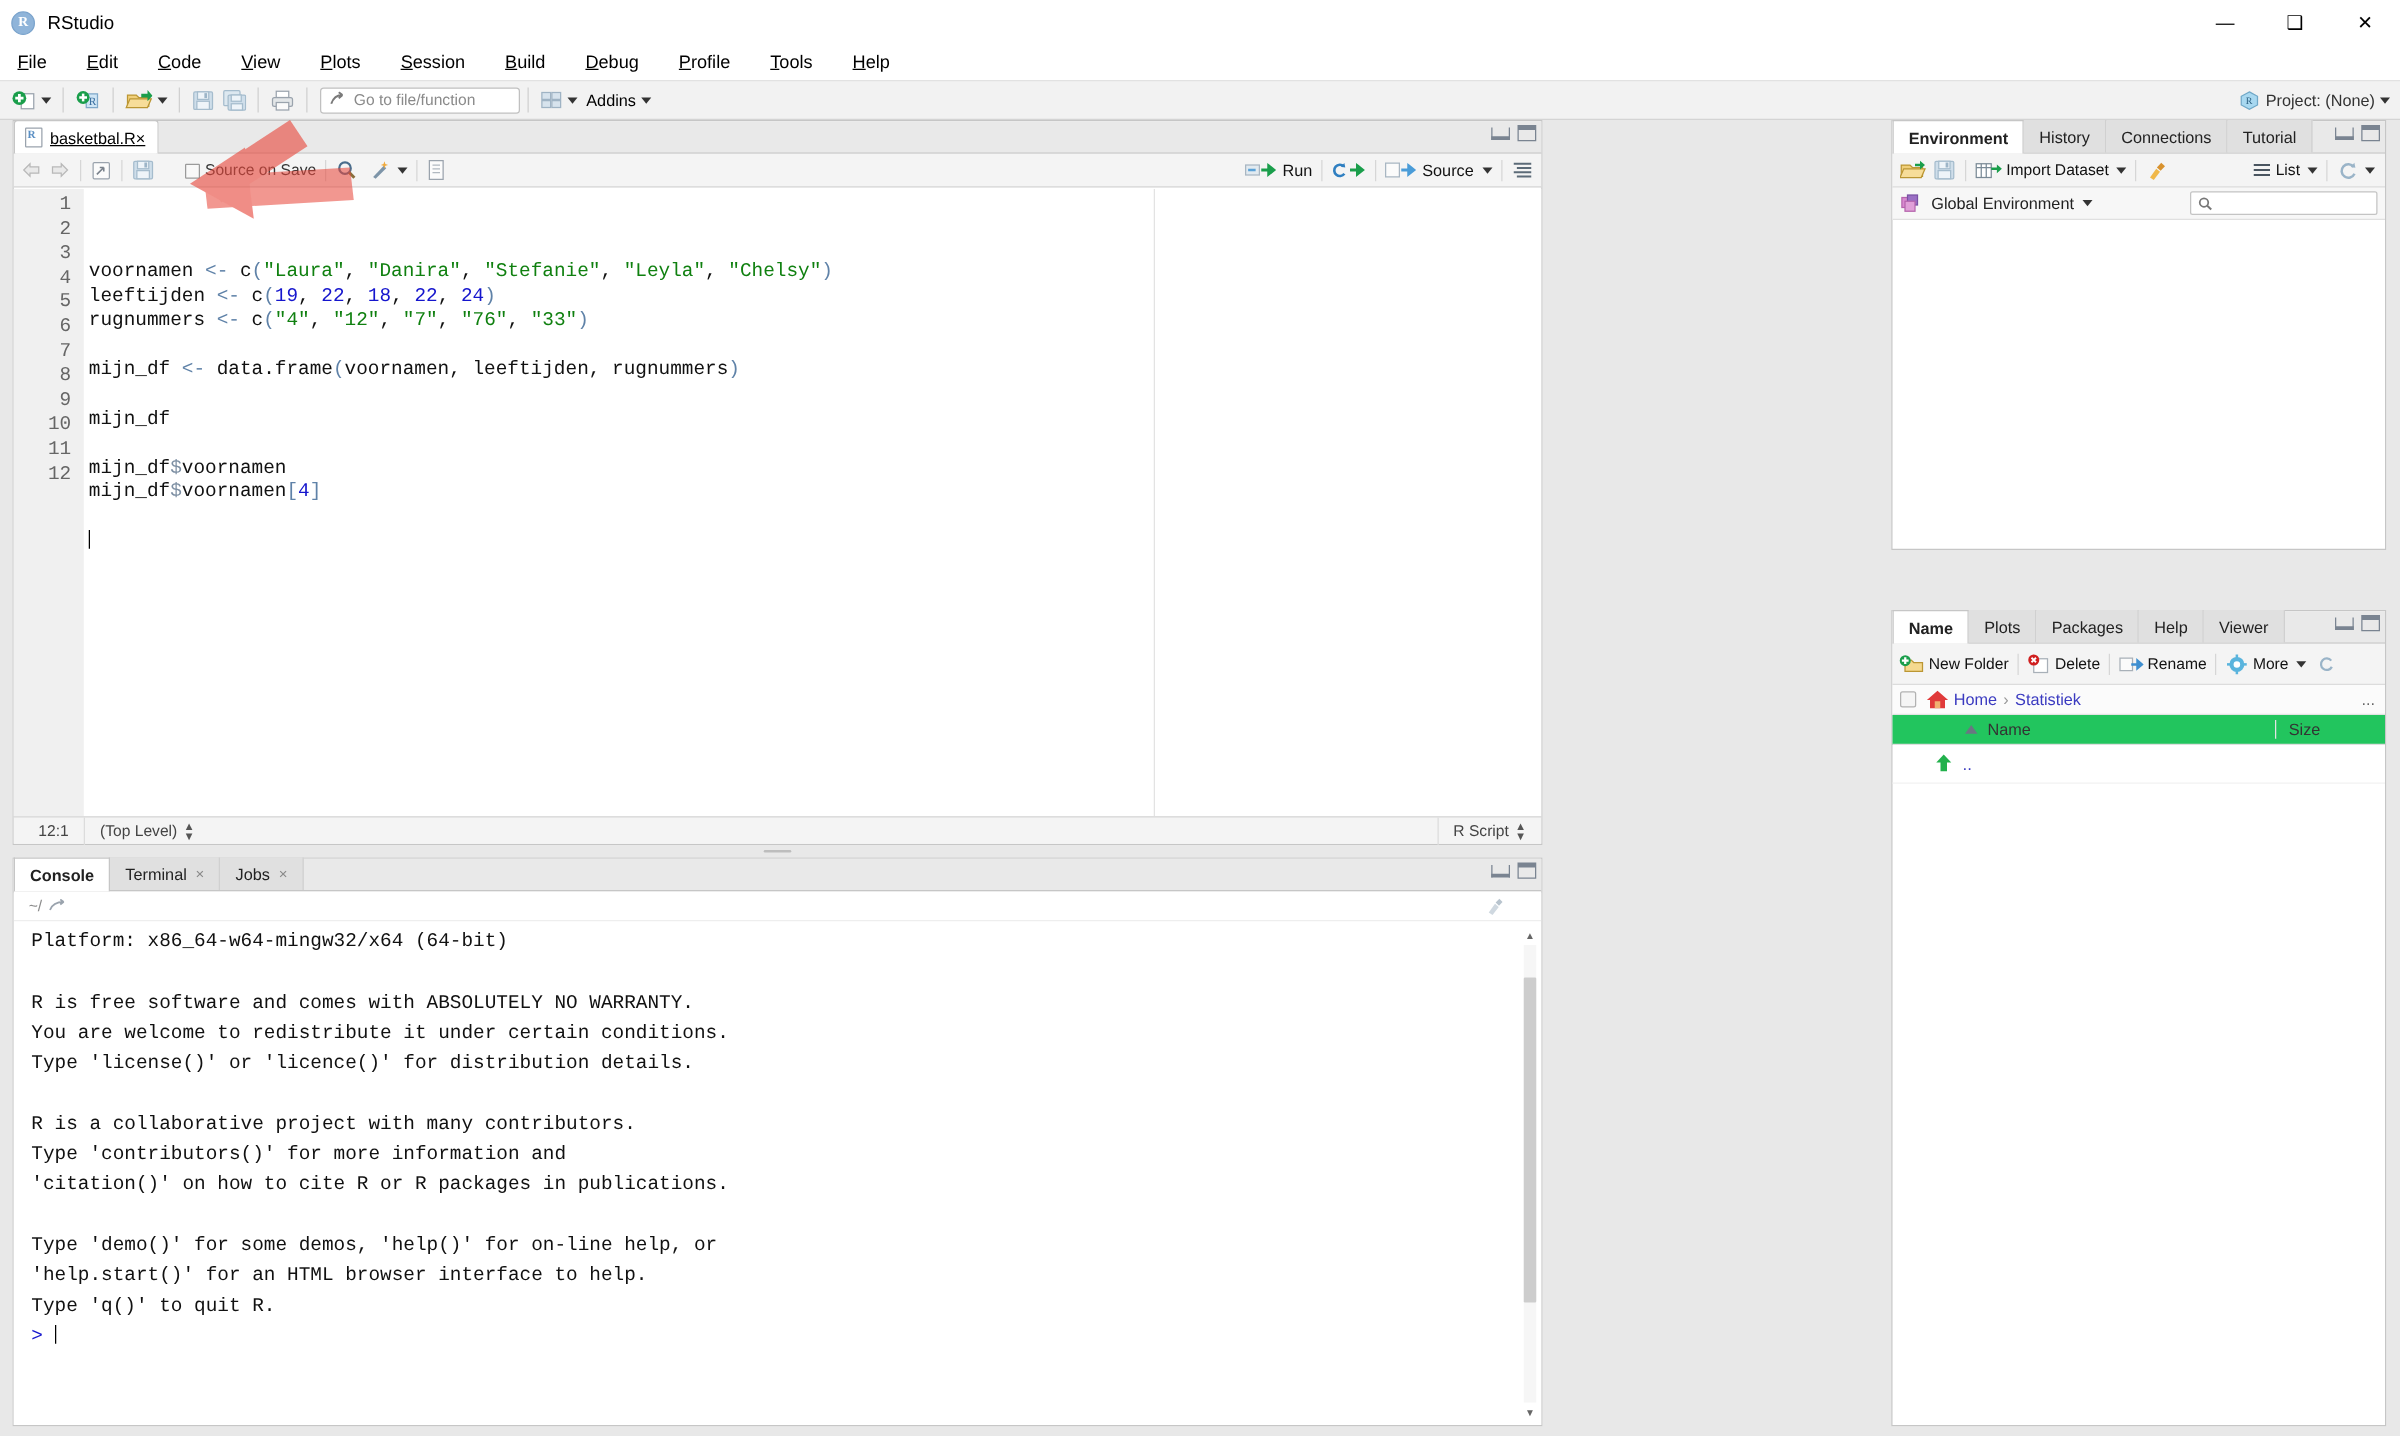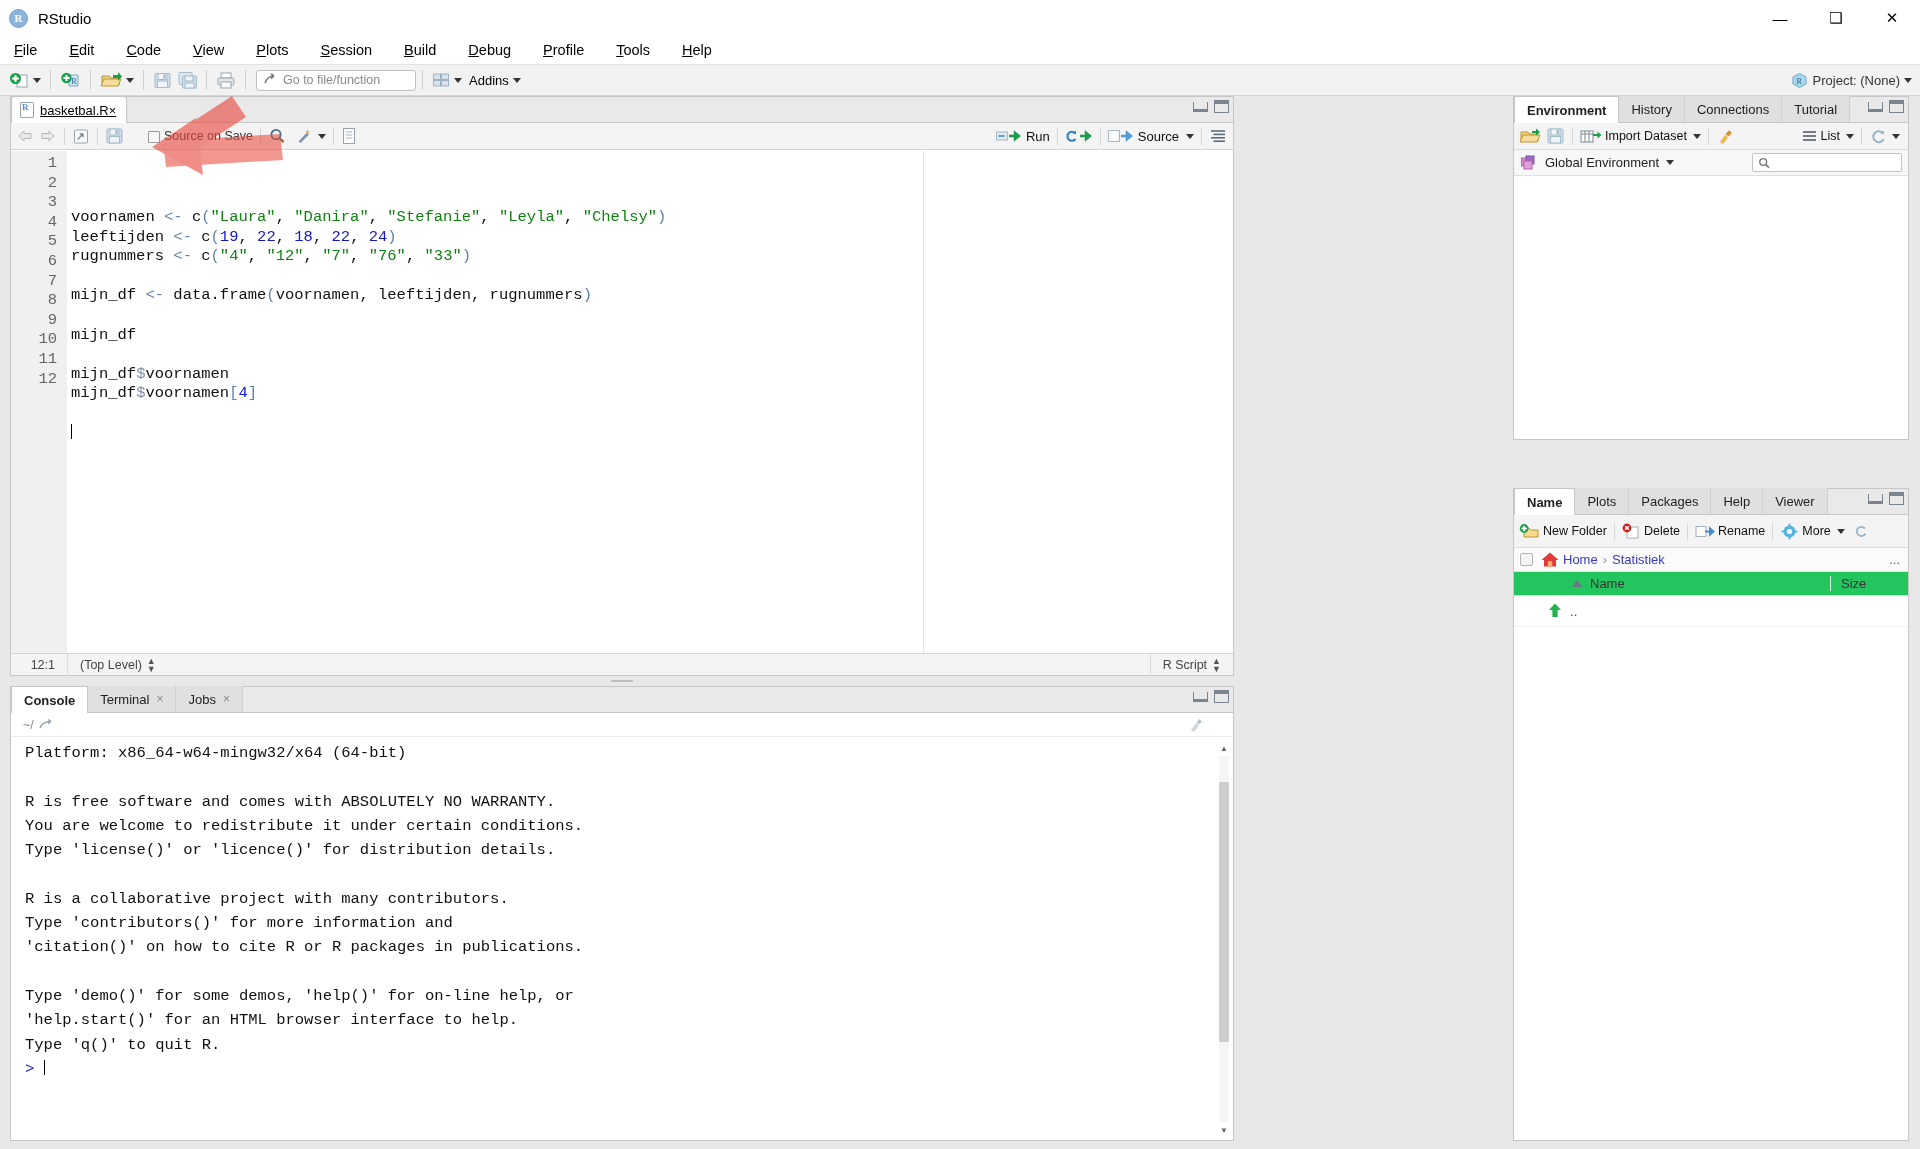--- a/index.html
+++ b/index.html
@@ -240,21 +240,21 @@
     display: flex; align-items: center; padding: 0 6px; font-size: 13px;
     position: relative;
   }
   .bc-link { color: #3a3ac0; margin: 0 3px; }
   .bc-sep { color: #999; margin: 0 2px; }
   .files-head {
     height: 24px; background: #22c55e; border-bottom: 1px solid #dedede;
     display: flex; align-items: center; font-size: 13px; color: #333;
   }
   .fh-name { flex: 1; display: flex; align-items: center; padding-left: 56px; }
-  .fh-size { width: 78px; border-left: 1px solid #e4e4e4; padding-left: 10px; }
+  .fh-size { width: 88px; border-left: 1px solid #e4e4e4; padding-left: 10px; }
   .file-row {
     height: 31px; display: flex; align-items: center; font-size: 13.5px;
     border-bottom: 1px solid #f2f2f2;
   }
   .fr-chk { width: 26px; display: flex; justify-content: center; }
   .fr-ico { width: 30px; display: flex; justify-content: center; align-items: center; }
   .fr-name { color: #3a3ac0; }
   .sq-chk { width: 13px; height: 13px; border: 1px solid #b2b2b2; background: #f5f5f5;
             border-radius: 2px; }
 

